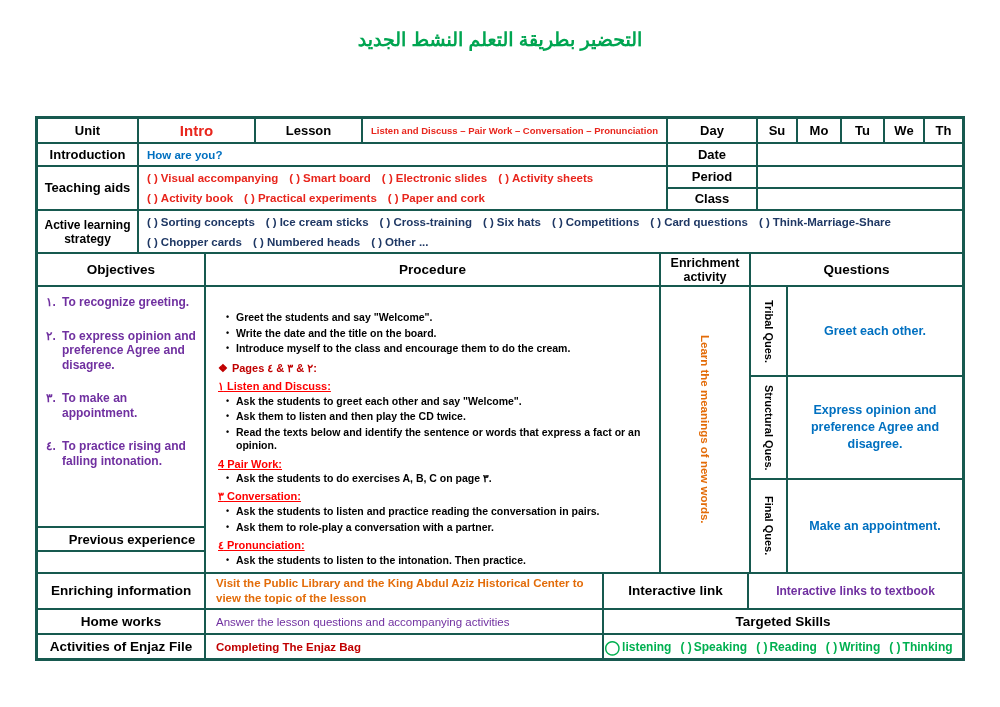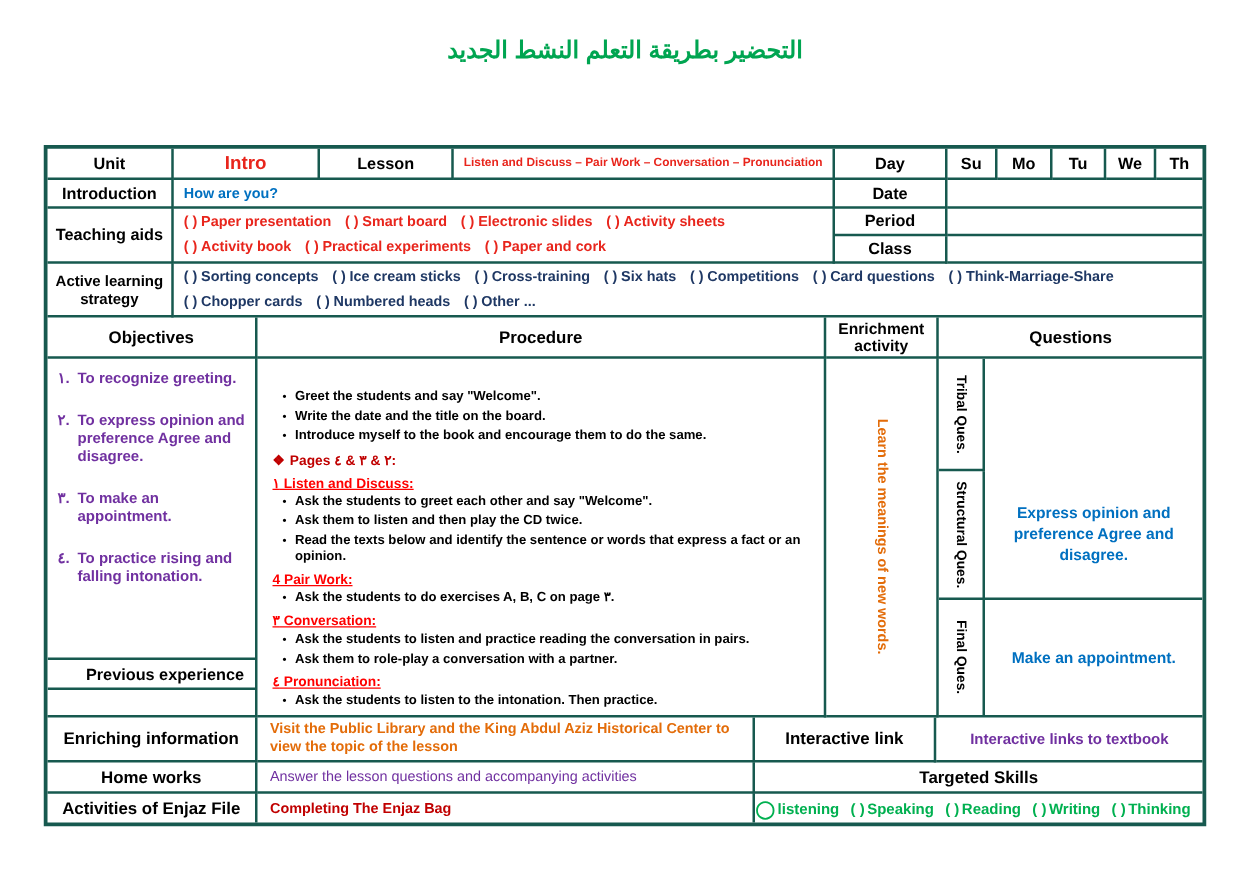--- a/index.html
+++ b/index.html
@@ -114,21 +114,21 @@
       <div class="cell w90 lab">Date</div>
       <div class="cell w204 noR"></div>
     </div>
 
     <div class="row r3">
       <div class="cell w101 lab">Teaching aids</div>
       <div class="cell w529 aids-cell">
         <div class="iline">
           <span class="item">
               <span class="cb">( )</span>
-              <span>Paper presentation</span>
+              <span>Visual accompanying</span>
             </span>
           <span class="item">
               <span class="cb">( )</span>
               <span>Smart board</span>
             </span>
           <span class="item">
               <span class="cb">( )</span>
               <span>Electronic slides</span>
             </span>
           <span class="item">
@@ -249,21 +249,21 @@
         <div class="bul">
             <span class="dot">•</span>
             <span>Greet the students and say "Welcome".</span>
           </div>
         <div class="bul">
             <span class="dot">•</span>
             <span>Write the date and the title on the board.</span>
           </div>
         <div class="bul">
             <span class="dot">•</span>
-            <span>Introduce myself to the book and encourage them to do the same.</span>
+            <span>Introduce myself to the class and encourage them to do the cream.</span>
           </div>
 
         <div class="pnote"><span class="dmd">❖</span><span>Pages ٢ &amp; ٣ &amp; ٤:</span></div>
 
         <div class="phead">١ Listen and Discuss:</div>
         <div class="bul">
             <span class="dot">•</span>
             <span>Ask the students to greet each other and say "Welcome".</span>
           </div>
         <div class="bul">
@@ -300,20 +300,21 @@
 
       <div class="cell w90 enrich-col">
         <span class="vtext enrich-text">Learn the meanings of new words.</span>
       </div>
 
       <div class="cell w211 q-col noR">
         <div class="q-row" style="height:90px">
           <div class="q-label q-bb">
               <span class="vtext">Tribal Ques.</span>
             </div>
+          <div class="q-text q-bb">Greet each other.</div>
         </div>
         <div class="q-row" style="height:103px">
           <div class="q-label q-bb">
               <span class="vtext">Structural Ques.</span>
             </div>
           <div class="q-text q-bb">Express opinion and preference Agree and disagree.</div>
         </div>
         <div class="q-row" style="height:92px">
           <div class="q-label">
               <span class="vtext">Final Ques.</span>

